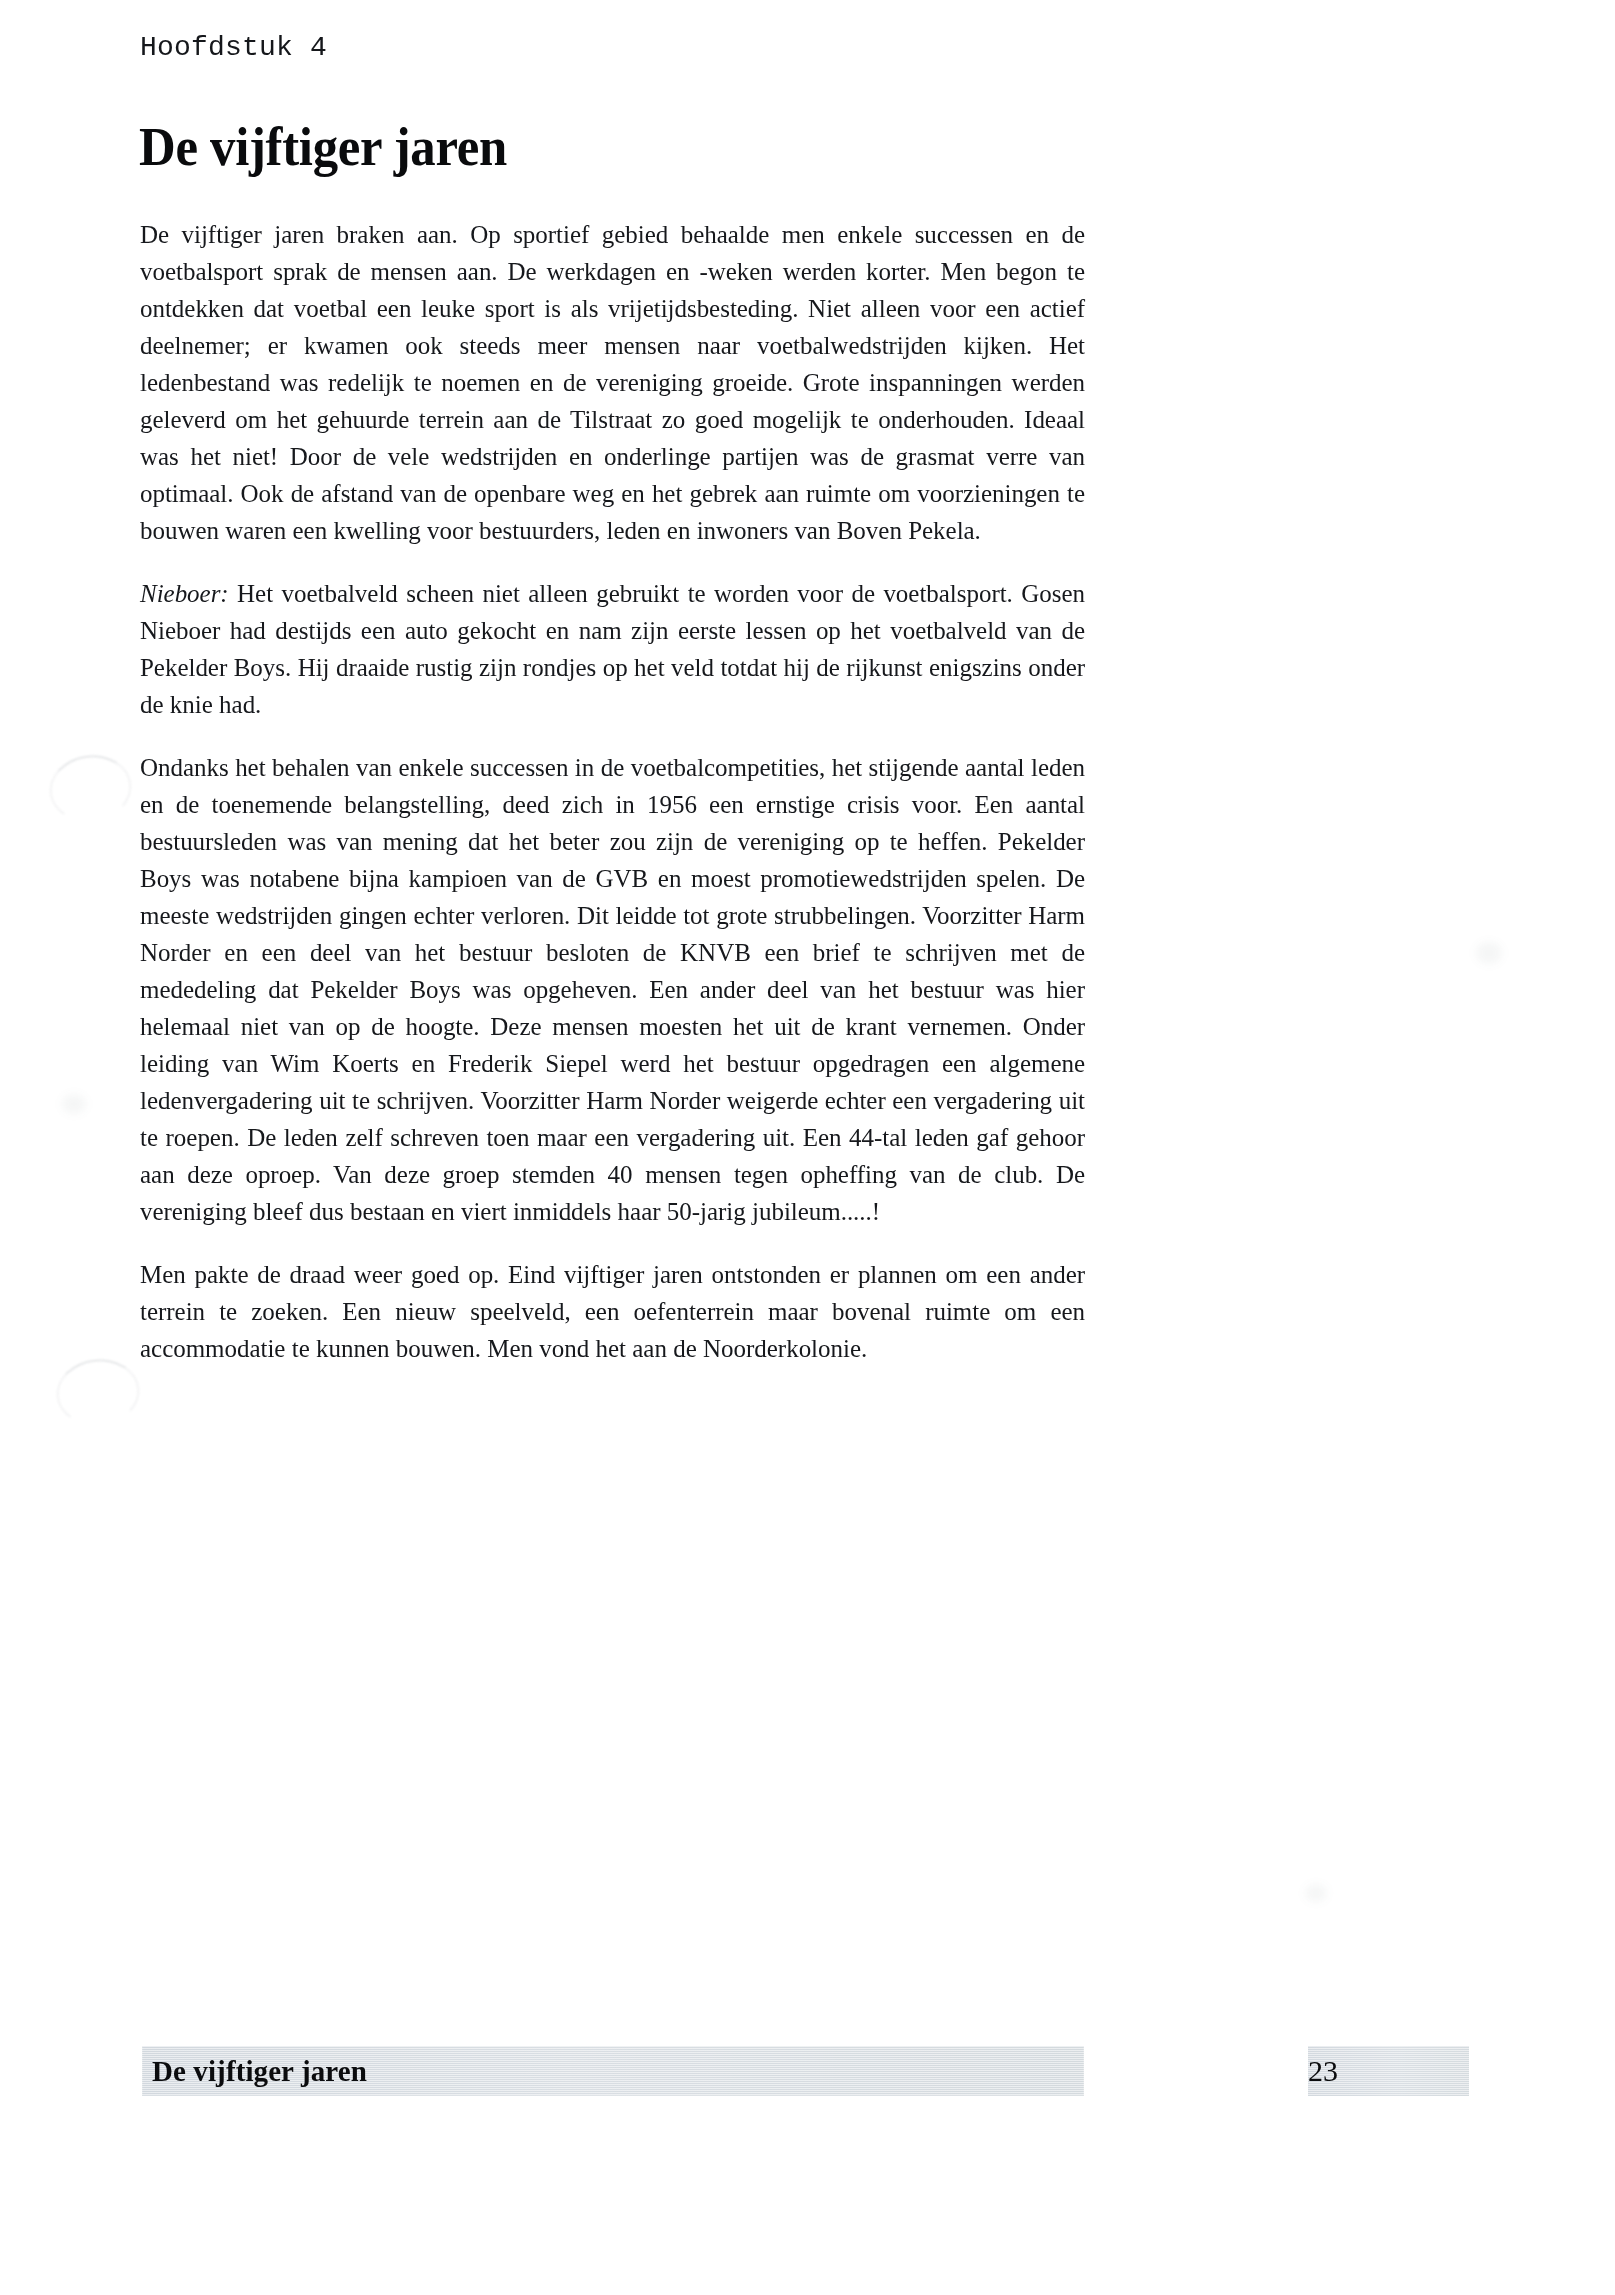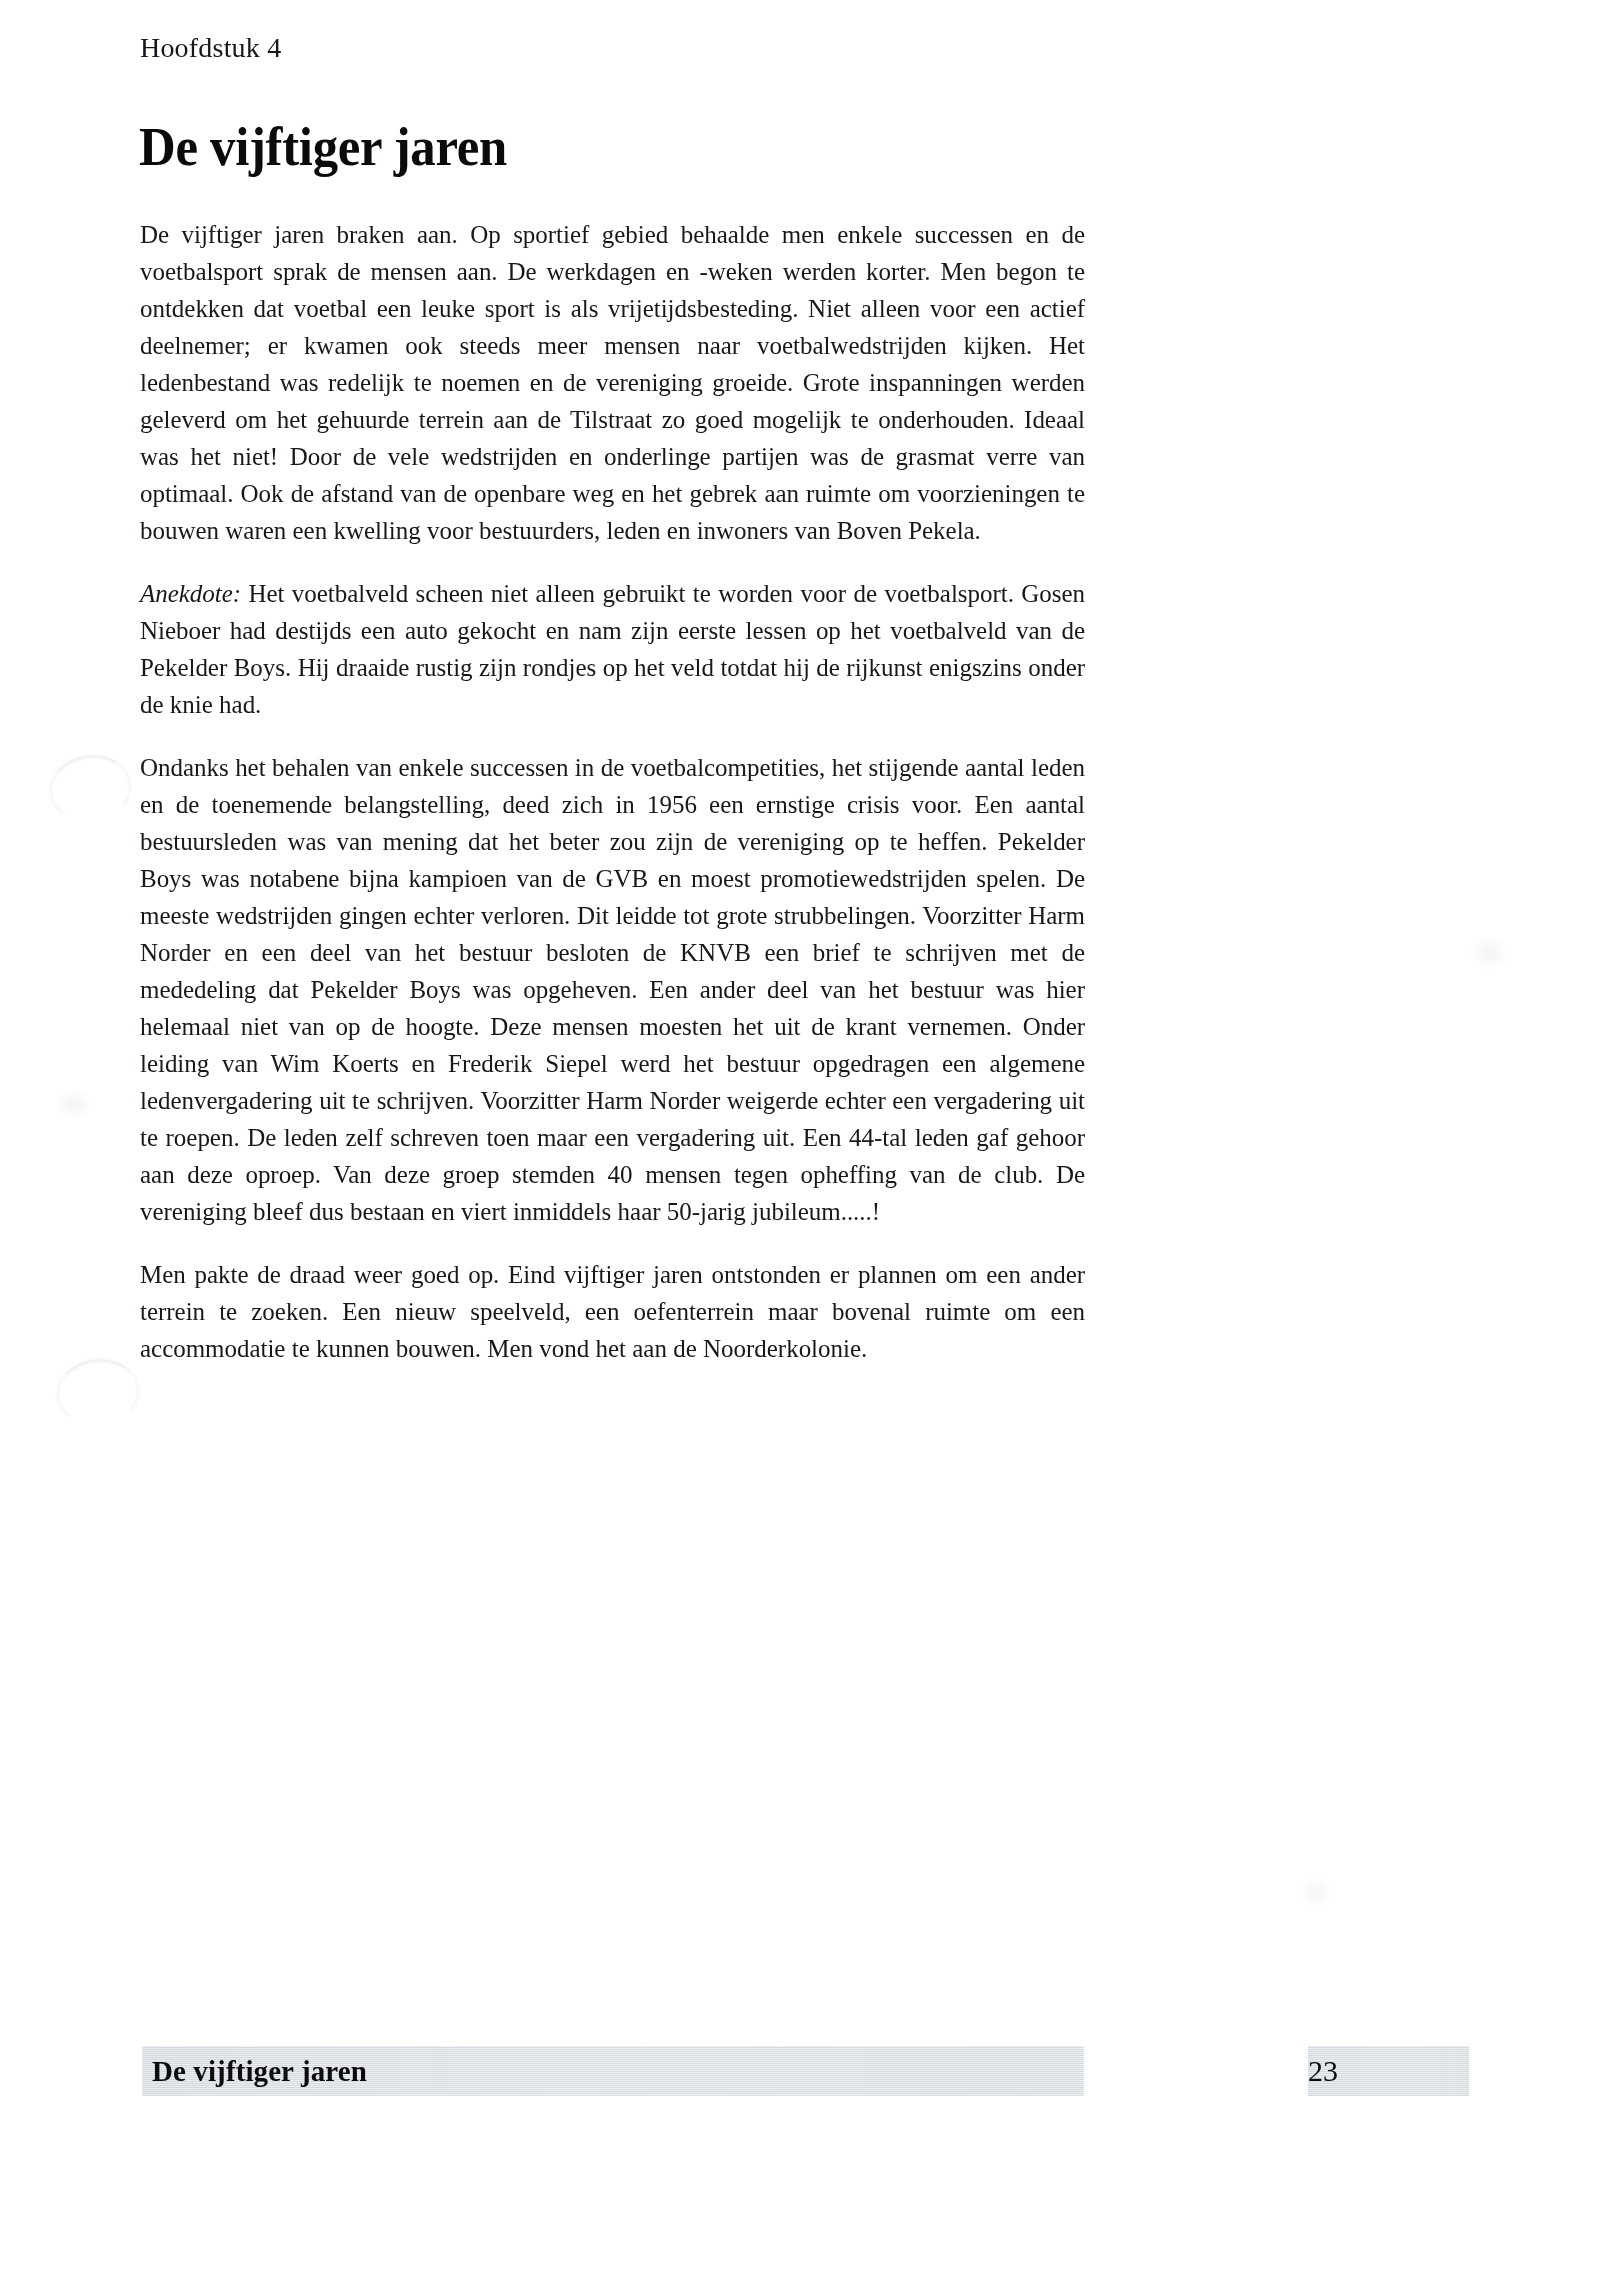--- a/index.html
+++ b/index.html
@@ -47,20 +47,21 @@
 
   .chapter-label {
     position: absolute;
     left: 140px;
     top: 33px;
     font-size: 28px;
     line-height: 1.1;
     letter-spacing: 0.2px;
     color: #15171b;
     white-space: nowrap;
+    font-family: Liberation Mono, monospace;
   }
 
   .chapter-title {
     position: absolute;
     left: 139px;
     top: 82px;
     font-size: 54px;
     font-weight: 700;
     line-height: 1.08;
     letter-spacing: -0.3px;
@@ -174,21 +175,21 @@
 
   <div class="chapter-label">Hoofdstuk 4</div>
 
   <h1 class="chapter-title">De vijftiger jaren</h1>
 
   <div class="body-block">
     <p class="para">
       <em></em><span>De vijftiger jaren braken aan. Op sportief gebied behaalde men enkele successen en de voetbalsport sprak de mensen aan. De werkdagen en -weken werden korter. Men begon te ontdekken dat voetbal een leuke sport is als vrijetijdsbesteding. Niet alleen voor een actief deelnemer; er kwamen ook steeds meer mensen naar voetbalwedstrijden kijken. Het ledenbestand was redelijk te noemen en de vereniging groeide. Grote inspanningen werden geleverd om het gehuurde terrein aan de Tilstraat zo goed mogelijk te onderhouden. Ideaal was het niet! Door de vele wedstrijden en onderlinge partijen was de grasmat verre van optimaal. Ook de afstand van de openbare weg en het gebrek aan ruimte om voorzieningen te bouwen waren een kwelling voor bestuurders, leden en inwoners van Boven Pekela.</span>
     </p>
     <p class="para">
-      <em>Anekdote:</em><span> Het voetbalveld scheen niet alleen gebruikt te worden voor de voetbalsport. Gosen Nieboer had destijds een auto gekocht en nam zijn eerste lessen op het voetbalveld van de Pekelder Boys. Hij draaide rustig zijn rondjes op het veld totdat hij de rijkunst enigszins onder de knie had.</span>
+      <em>Nieboer:</em><span> Het voetbalveld scheen niet alleen gebruikt te worden voor de voetbalsport. Gosen Nieboer had destijds een auto gekocht en nam zijn eerste lessen op het voetbalveld van de Pekelder Boys. Hij draaide rustig zijn rondjes op het veld totdat hij de rijkunst enigszins onder de knie had.</span>
     </p>
     <p class="para">
       <em></em><span>Ondanks het behalen van enkele successen in de voetbalcompetities, het stijgende aantal leden en de toenemende belangstelling, deed zich in 1956 een ernstige crisis voor. Een aantal bestuursleden was van mening dat het beter zou zijn de vereniging op te heffen. Pekelder Boys was notabene bijna kampioen van de GVB en moest promotiewedstrijden spelen. De meeste wedstrijden gingen echter verloren. Dit leidde tot grote strubbelingen. Voorzitter Harm Norder en een deel van het bestuur besloten de KNVB een brief te schrijven met de mededeling dat Pekelder Boys was opgeheven. Een ander deel van het bestuur was hier helemaal niet van op de hoogte. Deze mensen moesten het uit de krant vernemen. Onder leiding van Wim Koerts en Frederik Siepel werd het bestuur opgedragen een algemene ledenvergadering uit te schrijven. Voorzitter Harm Norder weigerde echter een vergadering uit te roepen. De leden zelf schreven toen maar een vergadering uit. Een 44-tal leden gaf gehoor aan deze oproep. Van deze groep stemden 40 mensen tegen opheffing van de club. De vereniging bleef dus bestaan en viert inmiddels haar 50-jarig jubileum.....!</span>
     </p>
     <p class="para">
       <em></em><span>Men pakte de draad weer goed op. Eind vijftiger jaren ontstonden er plannen om een ander terrein te zoeken. Een nieuw speelveld, een oefenterrein maar bovenal ruimte om een accommodatie te kunnen bouwen. Men vond het aan de Noorderkolonie.</span>
     </p>
   </div>
 
   <div class="footer">

